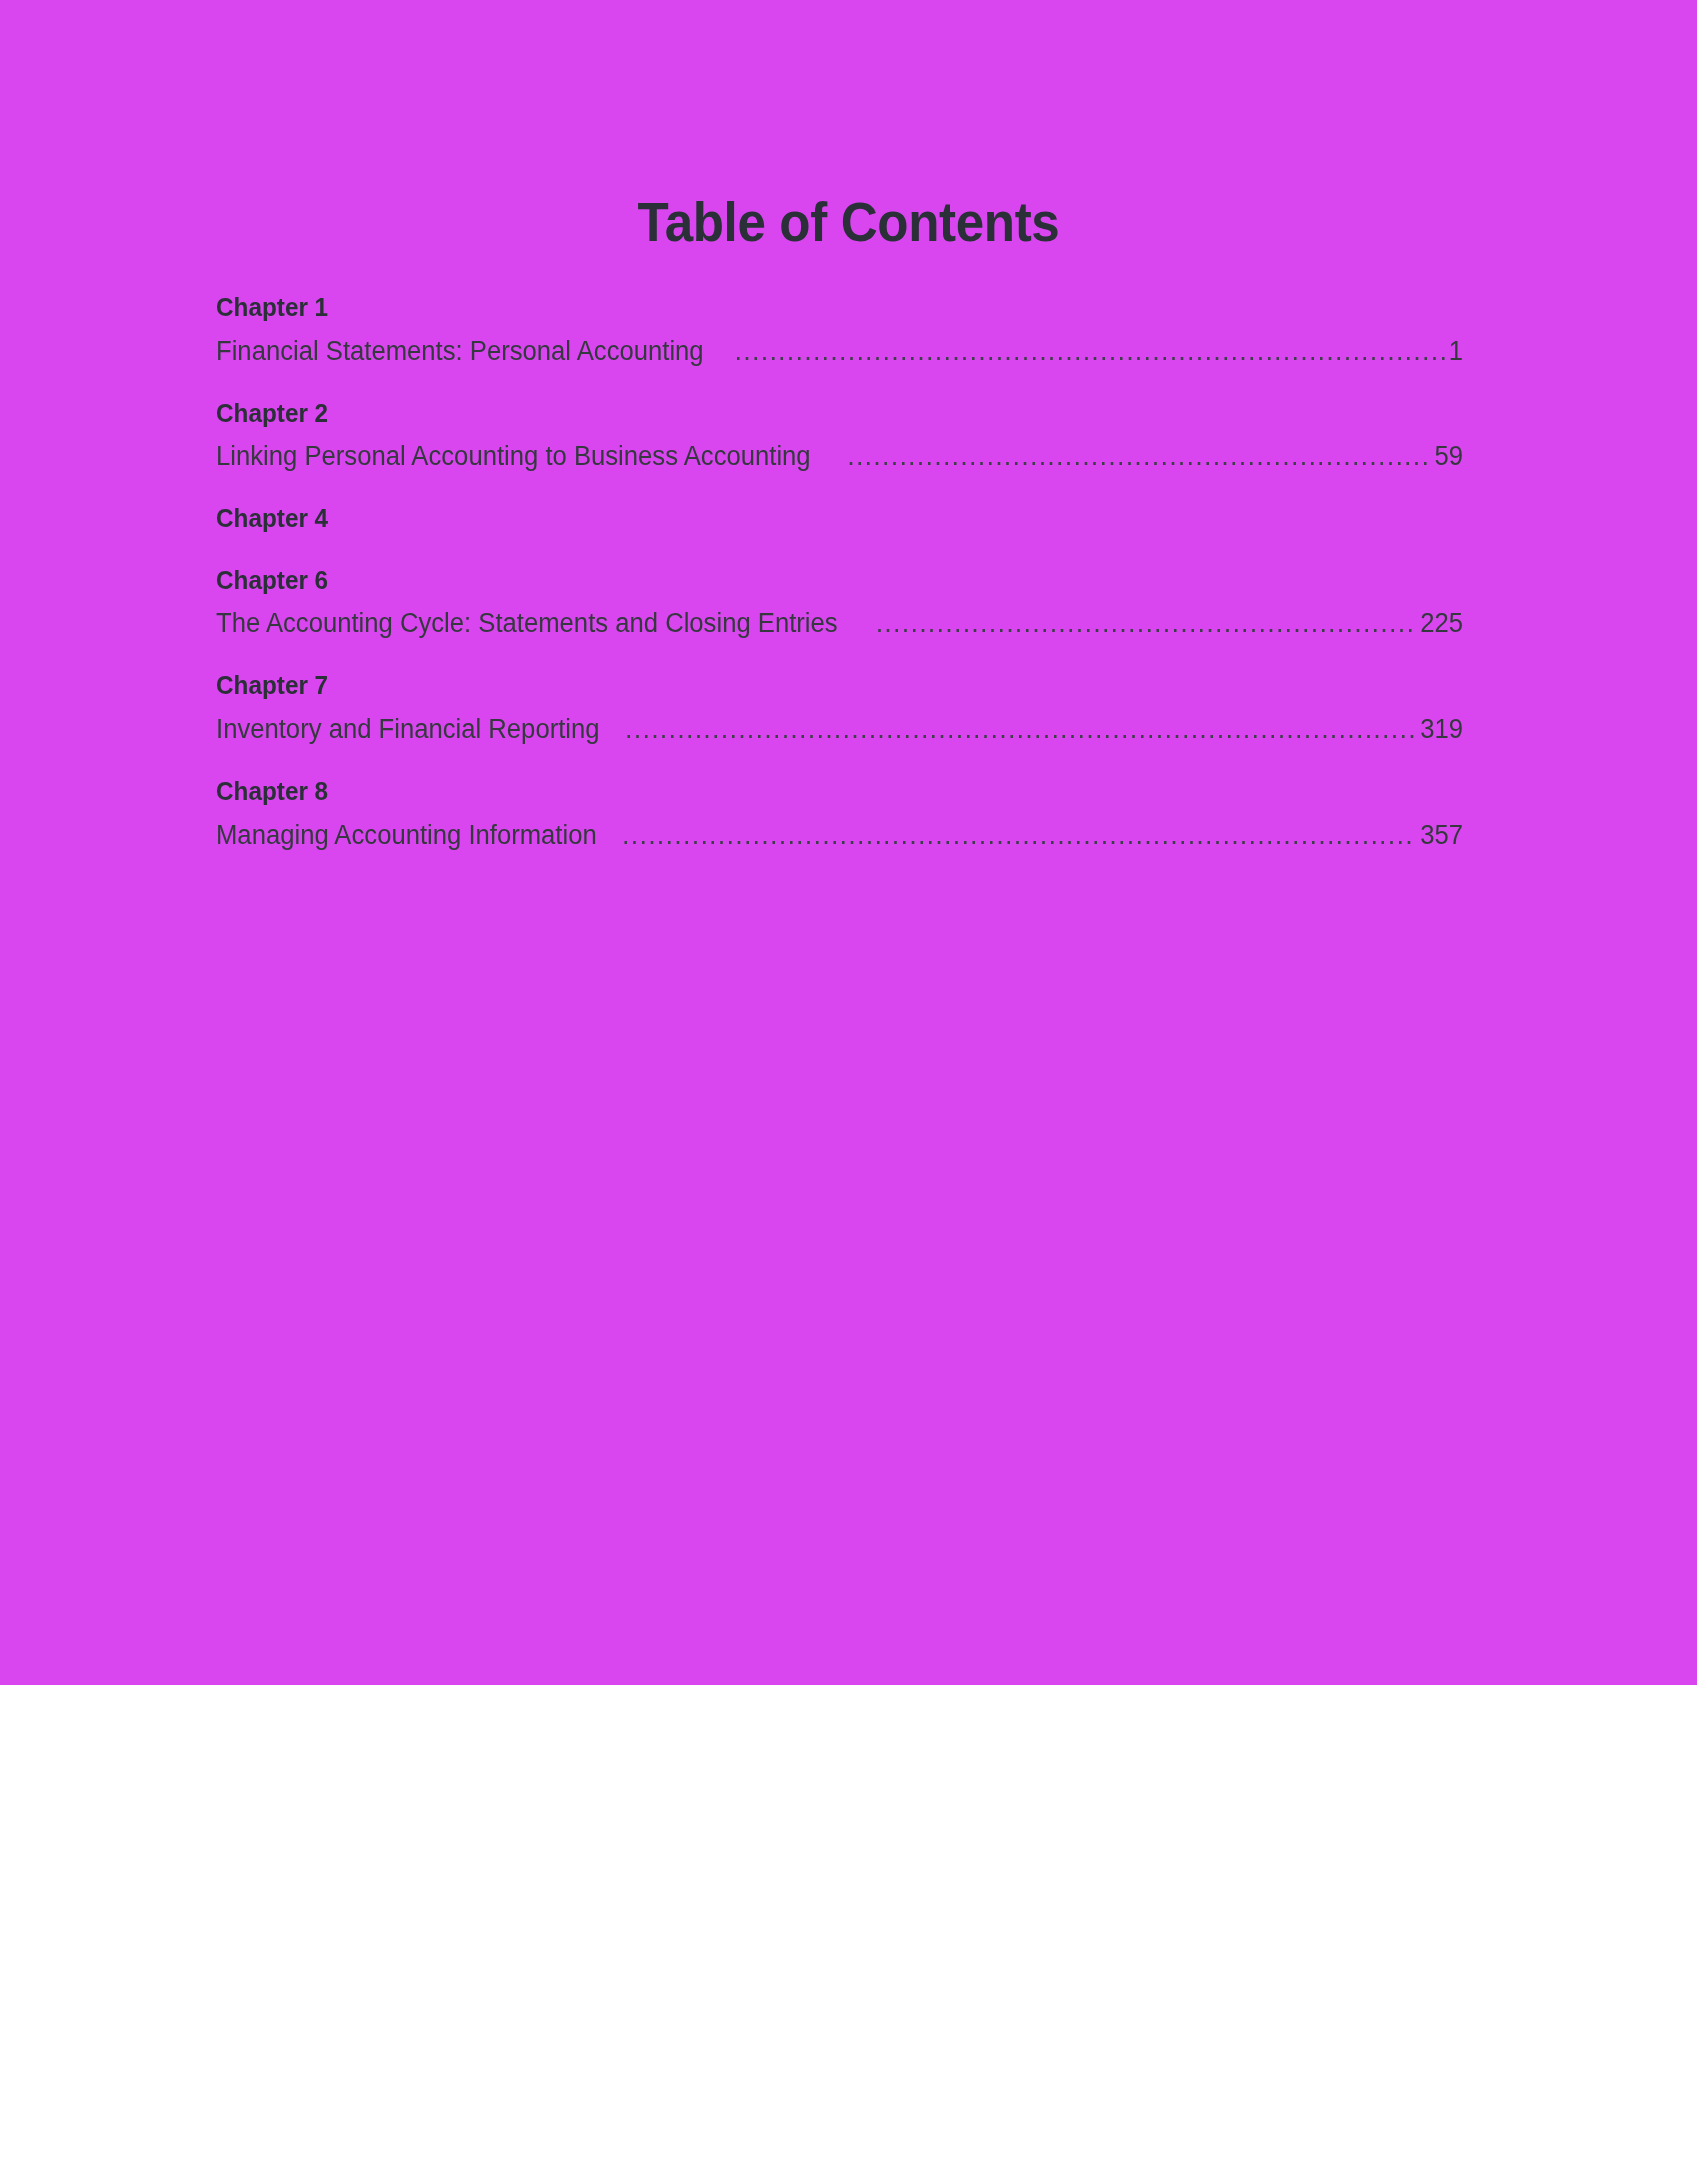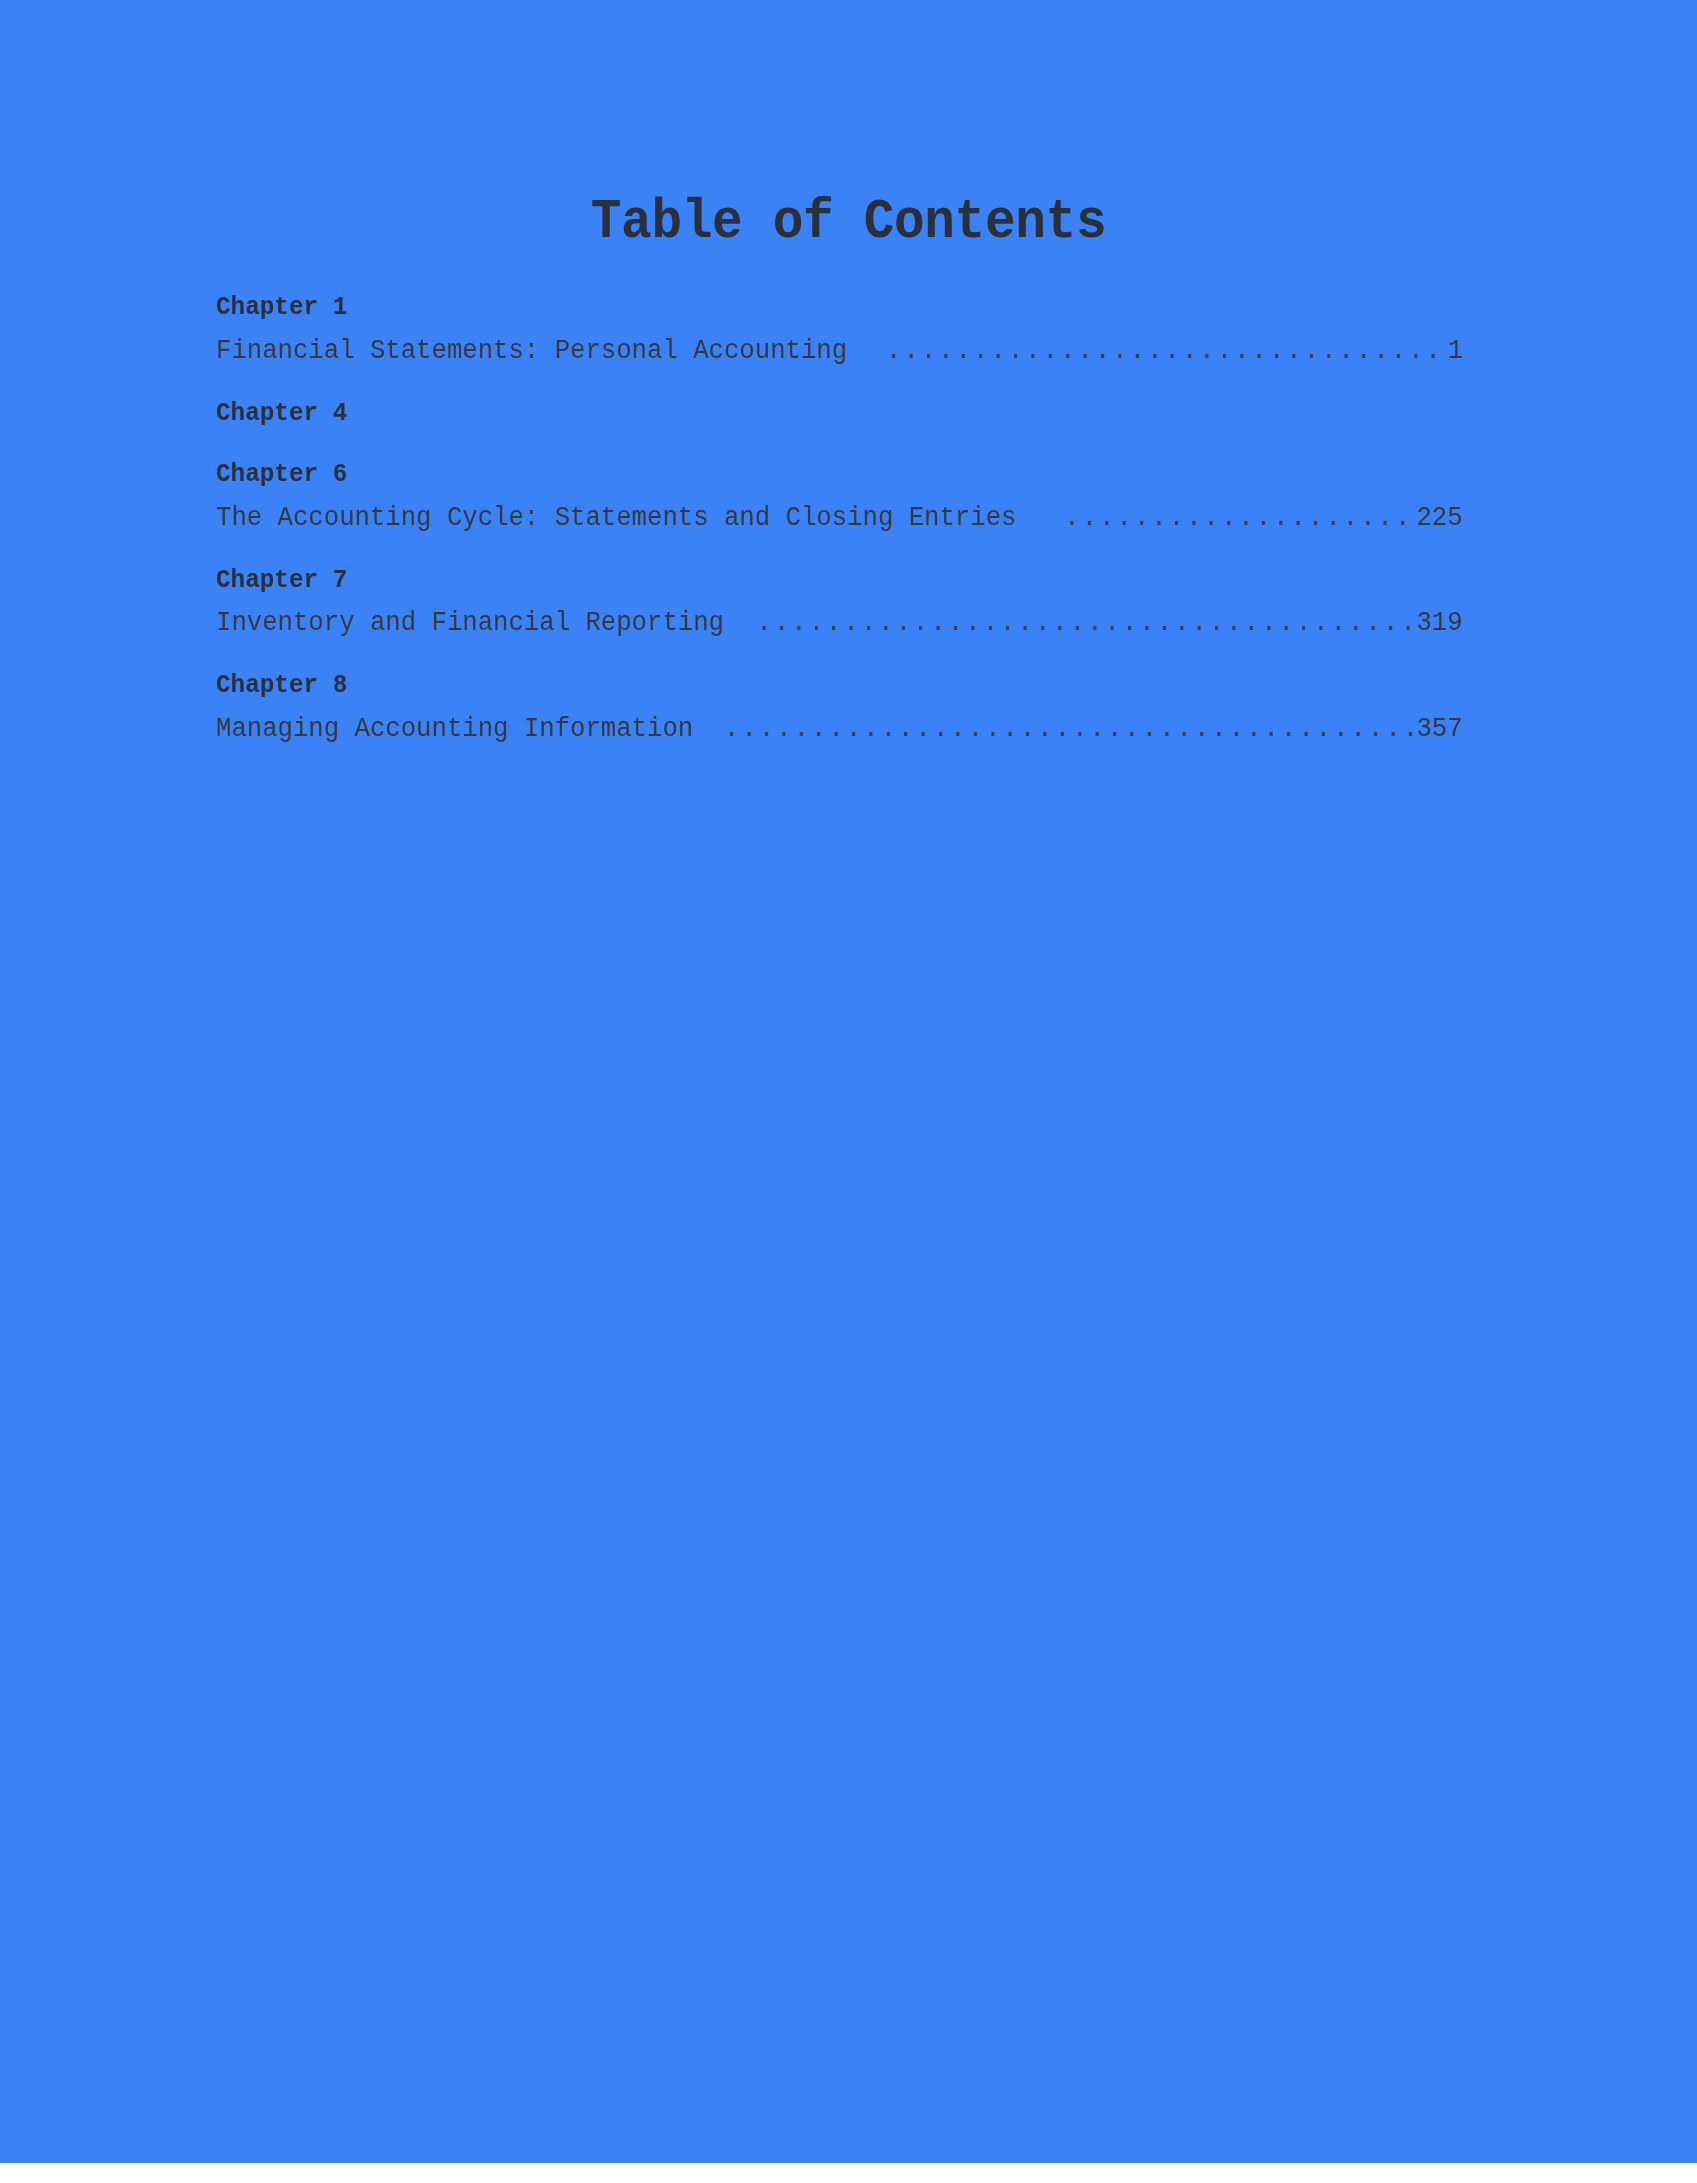--- a/index.html
+++ b/index.html
@@ -5,24 +5,24 @@
 <style>
   html, body {
     margin: 0;
     padding: 0;
     background: #ffffff;
   }
 
   .page {
     position: relative;
     width: 1697px;
-    height: 2163px;
-    background: #3b82f6;
+    height: 1685px;
+    background: #d946ef;
     box-sizing: border-box;
-    font-family: Liberation Mono, monospace;
+    font-family: Liberation Sans, sans-serif;
     color: #2b2f38;
     overflow: hidden;
   }
 
   
   .toc-title {
     position: absolute;
     top: 157px;
     left: 0;
     width: 1697px;
@@ -116,20 +116,28 @@
 
     <div class="toc-entry">
       <div class="chapter-label">Chapter 1</div>
       <div class="toc-line">
         <span class="toc-chapter-title">Financial Statements: Personal Accounting</span>
         <span class="toc-leader"></span>
         <span class="toc-page">1</span>
       </div>
     </div>
 
+    <div class="toc-entry">
+      <div class="chapter-label">Chapter 2</div>
+      <div class="toc-line">
+        <span class="toc-chapter-title">Linking Personal Accounting to Business Accounting</span>
+        <span class="toc-leader"></span>
+        <span class="toc-page">59</span>
+      </div>
+    </div>
 
 
     <div class="toc-entry">
       <div class="chapter-label">Chapter 4</div>
     </div>
 
 
     <div class="toc-entry">
       <div class="chapter-label">Chapter 6</div>
       <div class="toc-line">

